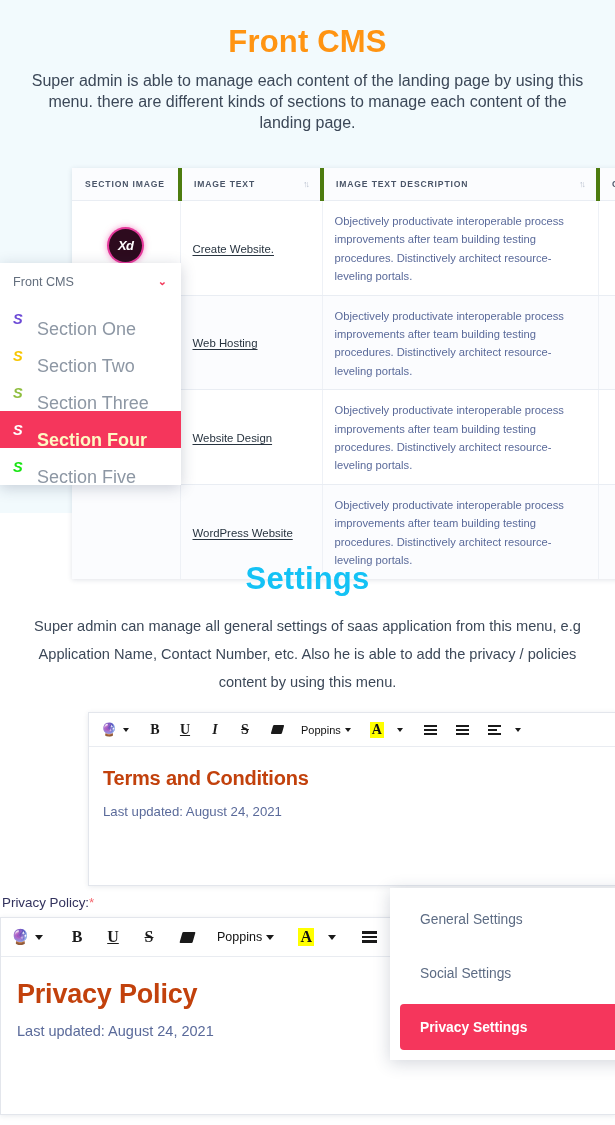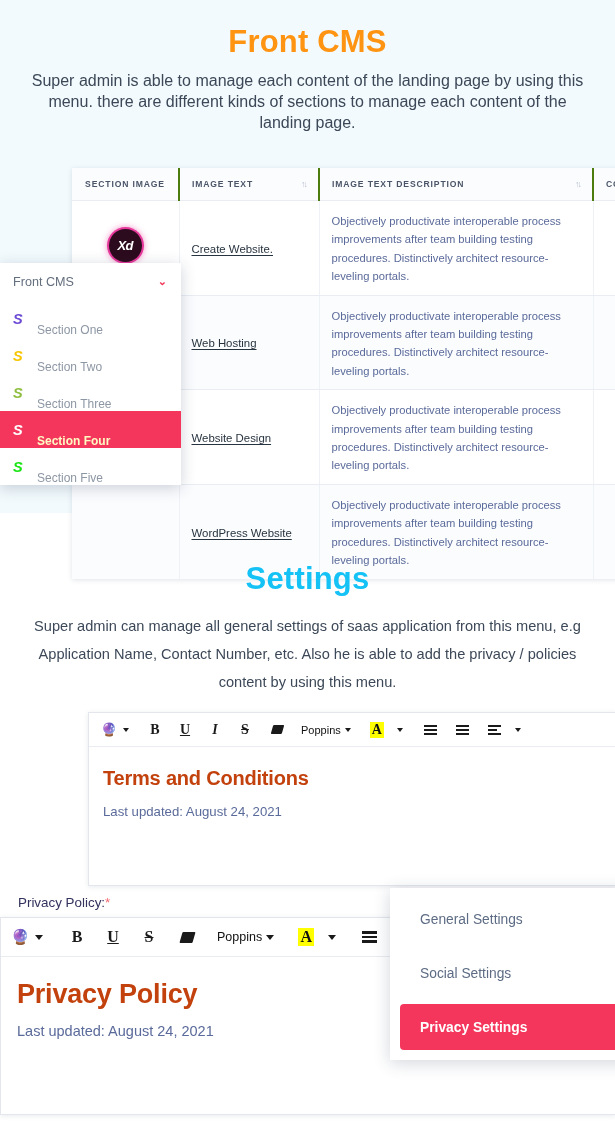--- a/index.html
+++ b/index.html
@@ -62,21 +62,21 @@
     border-right:1px solid #eef1f6;
     padding:10px 10px 10px 12px;
     vertical-align:middle;
     background:#fbfcfe;
   }
   table.dt td.white{background:#ffffff;}
   table.dt th.c1,table.dt td.c1{width:106px;text-align:center;padding-left:0;padding-right:0;}
   table.dt th.c2,table.dt td.c2{width:116px;}
   table.dt th.c3,table.dt td.c3{width:250px;}
   table.dt th.c4,table.dt td.c4{width:88px;text-align:center;}
-  table.dt th.c1,table.dt th.c2,table.dt th.c3{border-right:2px solid #4d7c0f;}
+  table.dt th.c1,table.dt th.c2,table.dt th.c3{border-right:4px solid #4d7c0f;}
   .sort-ic{
     float:right;margin-right:2px;color:#b9c2cf;font-size:9px;letter-spacing:-2px;
   }
   .cell-link{
     font-size:11.4px;color:#27333f;text-decoration:underline;
     text-underline-offset:2px;cursor:pointer;white-space:nowrap;
   }
   .cell-desc{
     font-size:11.2px;line-height:15.4px;color:#5a6a9a;
   }
@@ -105,21 +105,21 @@
   }
   .fc-head .t{font-size:12.6px;color:#646f7e;flex:1;}
   .fc-head .chev{color:#f2385a;font-size:11px;font-weight:bold;}
   .fc-item{
     height:37px;display:flex;align-items:center;padding:0 13px;
   }
   .fc-item .s{
     width:24px;font-size:14.5px;font-weight:bold;font-style:italic;
     flex:0 0 24px;
   }
-  .fc-item .lbl{font-size:12px;color:#8d97a4;margin-top:22px;}
+  .fc-item .lbl{font-size:18px;color:#8d97a4;margin-top:22px;}
   .fc-item.active{background:#f5365c;}
   .fc-item.active .lbl{color:#fef9c3;font-weight:bold;}
   .fc-item.active .s{color:#ffffff;}
 
   
   .editor-wrap{position:absolute;}
   .ed-label{
     font-size:13.4px;color:#32325d;margin-bottom:7px;
   }
   .ed-label .req{color:#f5686f;}
@@ -162,21 +162,21 @@
   .ed-body{padding:12px 14px 10px 14px;overflow:hidden;}
   .ed-h1{
     font-size:20px;font-weight:bold;color:#c2410c;margin:8px 0 12px 0;
     letter-spacing:-.2px;
   }
   .ed-p{font-size:13.2px;color:#5a6a9a;margin:0 0 14px 0;line-height:19px;}
 
   #terms-editor{left:88px;top:712px;width:527px;}
   #terms-editor .ed-box{width:527px;height:172px;}
   #privacy-editor{left:0px;top:895px;width:615px;}
-  #privacy-editor .ed-label{padding-left:18px;}
+  #privacy-editor .ed-label{padding-left:2px;}
   #privacy-editor .ed-box{width:614px;height:196px;}
   #privacy-editor .ed-h1{font-size:27px;}
   #privacy-editor .ed-p{font-size:14.5px;}
 
   
   .set-menu{
     position:absolute;left:390px;top:888px;width:225px;
     background:#ffffff;padding:8px 10px 10px 10px;
     box-shadow:0 3px 16px rgba(35,50,80,.20);
     z-index:40;

